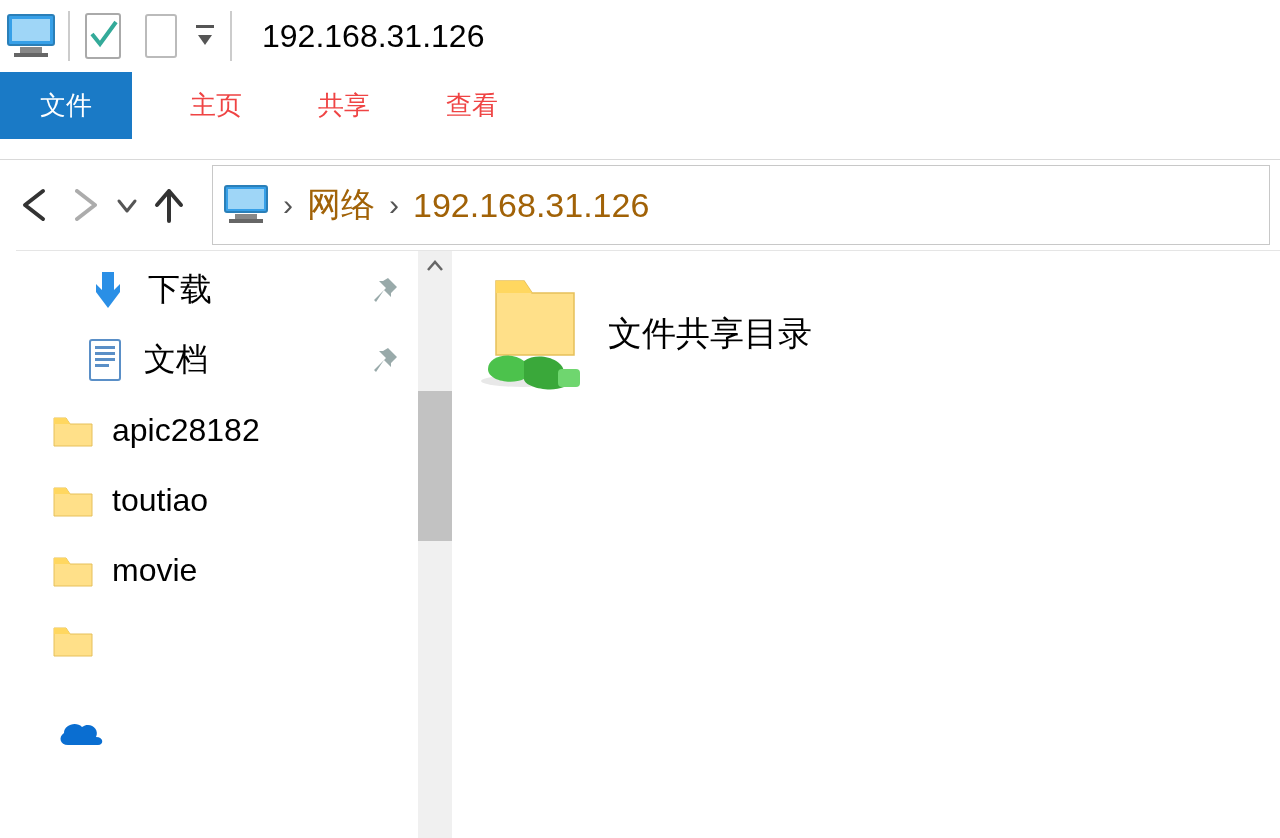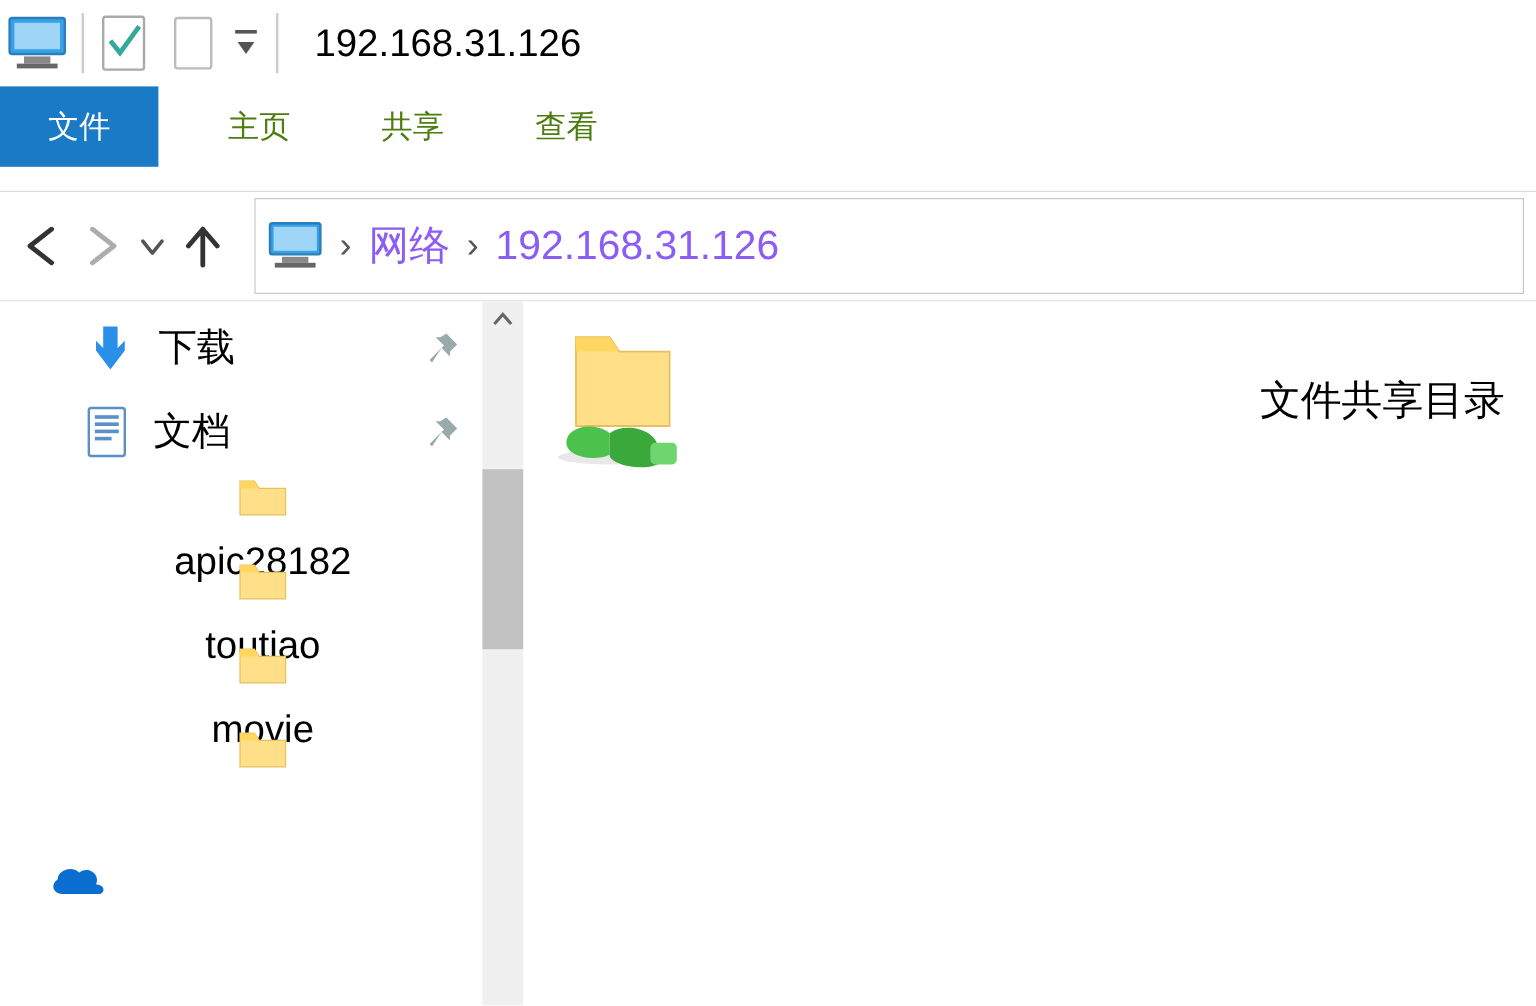--- a/index.html
+++ b/index.html
@@ -7,51 +7,51 @@
 
   
   .titlebar { height: 72px; display: flex; align-items: center; padding: 0 6px; }
   .titlebar .qat-sep { width: 2px; height: 50px; background: #ccc; margin: 0 12px; }
   .titlebar .title { font-size: 32px; color: #000; margin-left: 18px; }
 
   
   .ribbon { height: 68px; display: flex; align-items: stretch; border-bottom: 1px solid #fff; }
   .ribbon .tab { display: flex; align-items: center; justify-content: center; font-size: 26px; padding: 0 38px; cursor: default; }
   .ribbon .tab.file { background: #1a7ac6; color: #fff; padding: 0 40px; }
-  .ribbon .tab:not(.file) { color: #4d7c0f; }
+  .ribbon .tab:not(.file) { color: #ef4444; }
 
   .ribbon-divider { height: 20px; border-bottom: 1px solid #d9d9d9; }
 
   
   .navrow { height: 90px; display: flex; align-items: center; padding: 0 10px; }
   .nav-btn { width: 50px; height: 50px; display: flex; align-items: center; justify-content: center; }
   .nav-btn.disabled { opacity: 0.4; }
   .nav-history { width: 34px; display:flex; align-items:center; justify-content:center; }
 
   .addressbar { flex: 1; height: 80px; border: 1px solid #c8c8c8; margin-left: 18px; display: flex; align-items: center; padding: 0 10px; }
   .crumb-sep { font-size: 30px; color: #555; margin: 0 14px; }
-  .crumb { font-size: 34px; color: #8b5cf6; }
-
-  
-  .body { display: flex; height: calc(838px - 72px - 68px - 20px - 90px); border-top: 1px solid #e5e5e5; }
+  .crumb { font-size: 34px; color: #a16207; }
+
+  
+  .body { display: flex; height: calc(838px - 72px - 68px - 20px - 90px); border-top: 1px solid #e5e5e5; margin-left: 16px; }
 
   .sidebar-wrap { width: 436px; display: flex; }
   .sidebar { flex: 1; padding-top: 4px; position: relative; }
   .scrolltrack { width: 34px; background: #f0f0f0; display: flex; flex-direction: column; align-items: center; }
   .scroll-arrow { height: 30px; width: 100%; display:flex; align-items:center; justify-content:center; color:#555; font-size:18px; }
   .scroll-thumb { width: 100%; height: 150px; background: #c2c2c2; margin-top: 110px; }
 
   .side-item { height: 70px; display: flex; align-items: center; padding-left: 70px; gap: 18px; position: relative; }
   .side-item .pin { position: absolute; right: 18px; }
   .side-item .label { font-size: 32px; color: #000; }
-  .side-item.sub { padding-left: 36px; flex-direction: column; }
+  .side-item.sub { padding-left: 36px; }
   .side-gap { height: 26px; }
 
   .content { flex: 1; padding: 18px 26px; }
-  .item-tile { display: flex; align-items: center; gap: 44px; justify-content: space-between; }
+  .item-tile { display: flex; align-items: center; gap: 20px; }
   .item-tile .name { font-size: 34px; color: #000; }
 
   
   svg { display: block; }
 </style>
 </head>
 <body>
 
 <div class="titlebar">
   <span>

